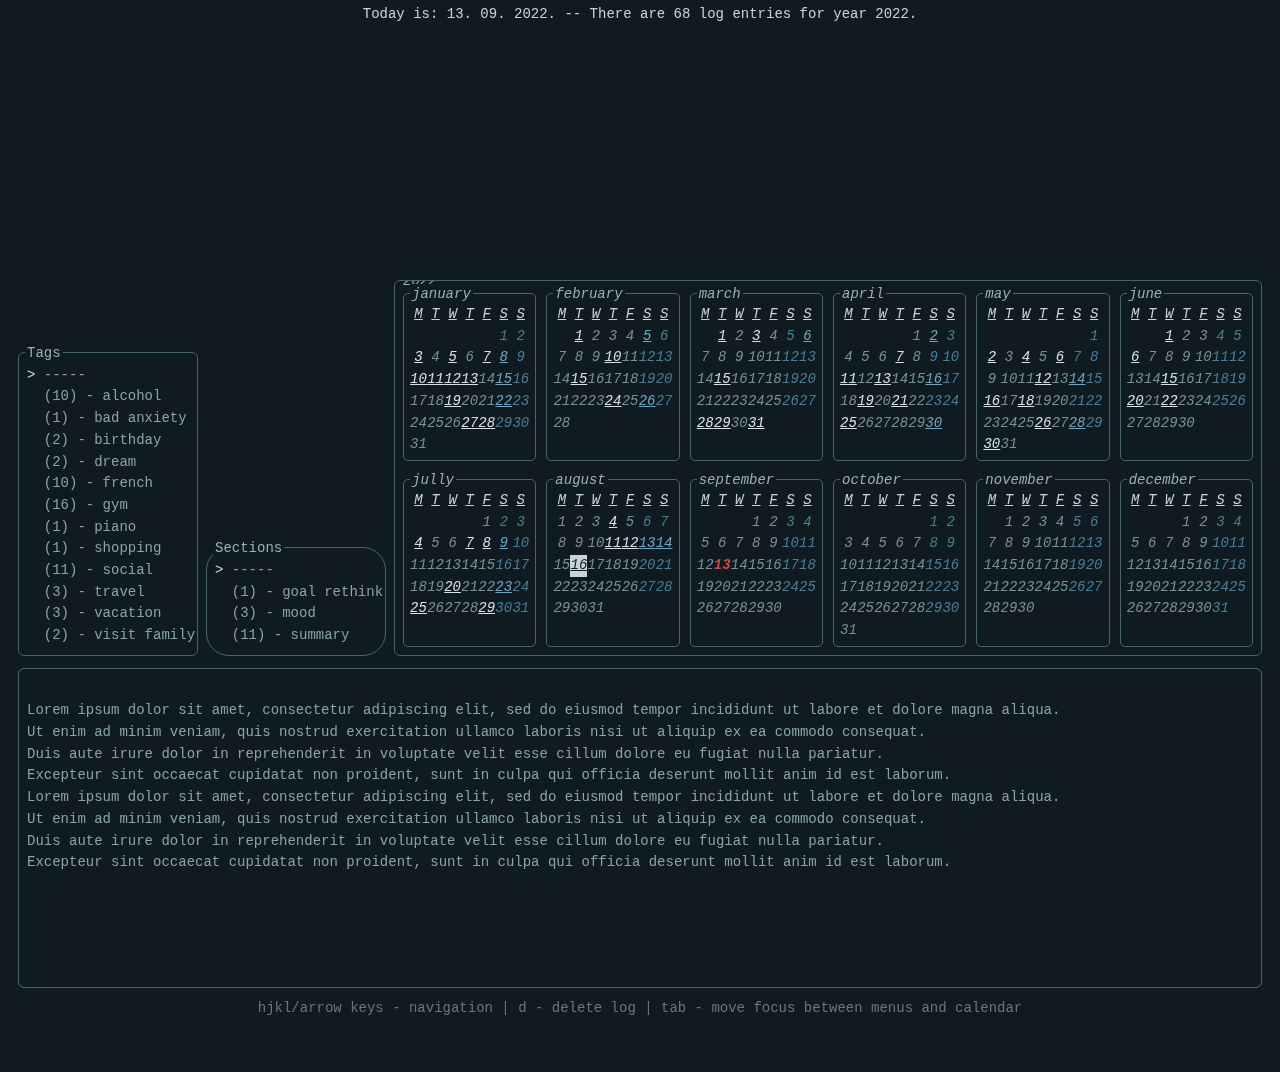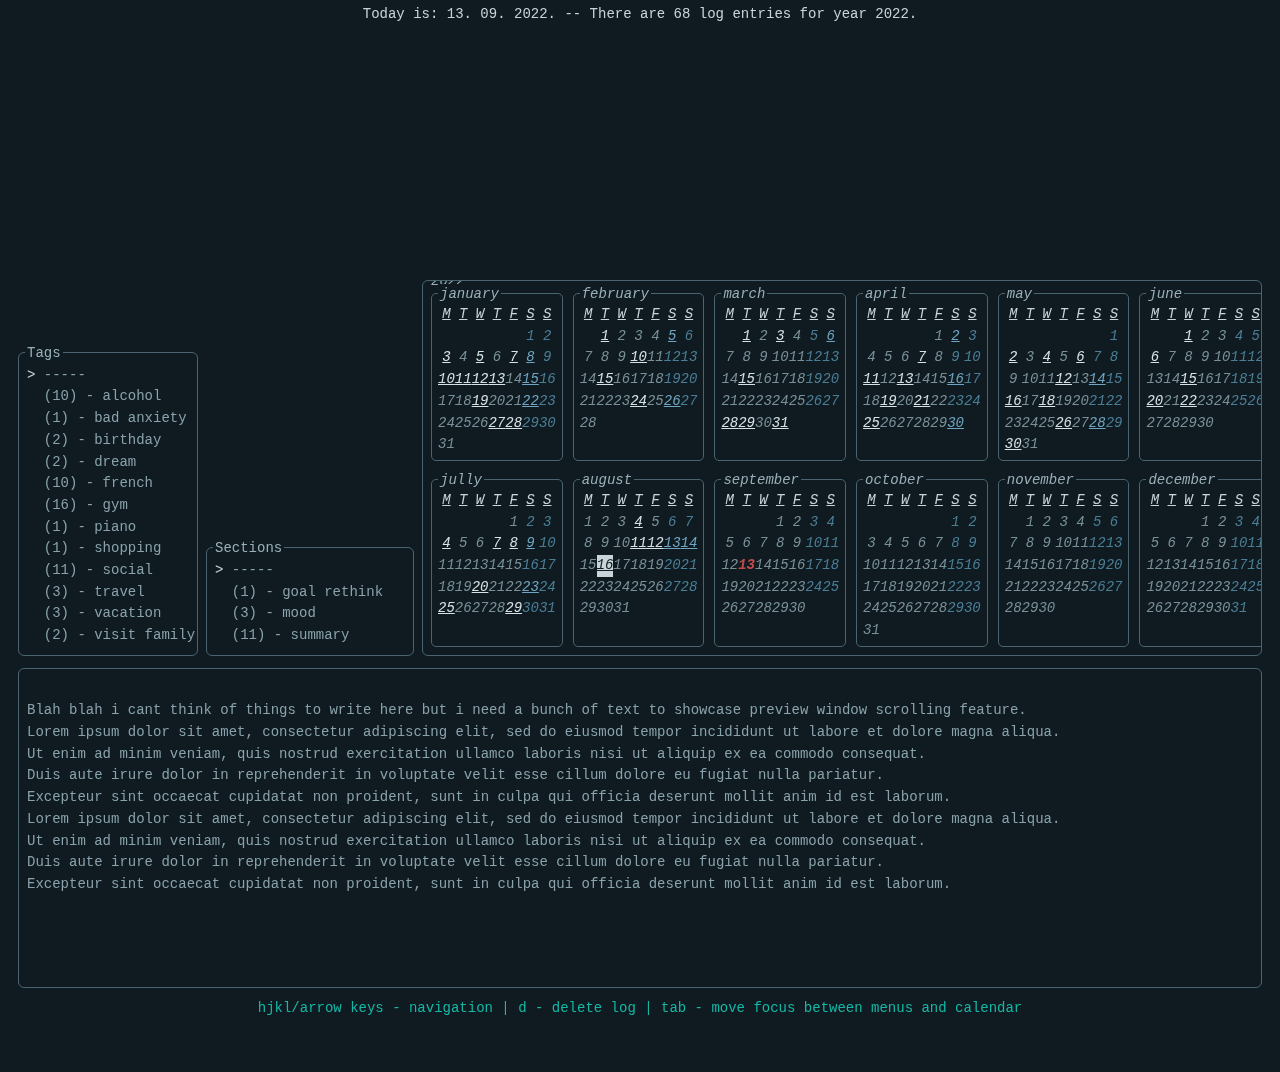--- a/index.html
+++ b/index.html
@@ -33,21 +33,21 @@
 }
 .panel-title {
   position: absolute;
   top: -10px;
   left: 6px;
   background: #0f1b21;
   color: #9ab0b8;
   padding: 0 2px;
 }
 .tags-panel { width: 180px; flex-shrink: 0; }
-.sections-panel { width: 208px; flex-shrink: 0; }
+.sections-panel { width: 180px; flex-shrink: 0; border-radius: 23px; }
 .calendar-panel { flex: 1; overflow: hidden; font-style: italic; }
 .list-line { white-space: pre; color: #8aa2ab; }
 .sel-arrow { color: #c9d4d8; }
 
 .calendar-grid {
   display: grid;
   grid-template-columns: repeat(6, 1fr);
   gap: 18px 10px;
 }
 .month {
@@ -84,21 +84,21 @@
   padding: 10px 8px;
   color: #8aa2ab;
   height: 320px;
   overflow: hidden;
 }
 .preview-line { white-space: pre-wrap; }
 .preview-heading { color: #a8bcc2; }
 
 .footer {
   text-align: center;
-  color: #14b8a6;
+  color: #737373;
   padding: 6px 9px;
 }
 </style>
 </head>
 <body>
 
 <div class="header">Today is: 13. 09. 2022. -- There are 68 log entries for year 2022.</div>
 
 <div class="main-row">
 
@@ -846,21 +846,20 @@
           </div>
         </div>
       </div>
   </div>
 
 </div>
 
 <div class="preview">
   <div id="preview-body">
       <div class="preview-line">&nbsp;</div>
-      <div class="preview-line">Blah blah i cant think of things to write here but i need a bunch of text to showcase preview window scrolling feature.</div>
       <div class="preview-line">Lorem ipsum dolor sit amet, consectetur adipiscing elit, sed do eiusmod tempor incididunt ut labore et dolore magna aliqua.</div>
       <div class="preview-line">Ut enim ad minim veniam, quis nostrud exercitation ullamco laboris nisi ut aliquip ex ea commodo consequat.</div>
       <div class="preview-line">Duis aute irure dolor in reprehenderit in voluptate velit esse cillum dolore eu fugiat nulla pariatur.</div>
       <div class="preview-line">Excepteur sint occaecat cupidatat non proident, sunt in culpa qui officia deserunt mollit anim id est laborum.</div>
       <div class="preview-line">Lorem ipsum dolor sit amet, consectetur adipiscing elit, sed do eiusmod tempor incididunt ut labore et dolore magna aliqua.</div>
       <div class="preview-line">Ut enim ad minim veniam, quis nostrud exercitation ullamco laboris nisi ut aliquip ex ea commodo consequat.</div>
       <div class="preview-line">Duis aute irure dolor in reprehenderit in voluptate velit esse cillum dolore eu fugiat nulla pariatur.</div>
       <div class="preview-line">Excepteur sint occaecat cupidatat non proident, sunt in culpa qui officia deserunt mollit anim id est laborum.</div>
     </div>
 </div>

